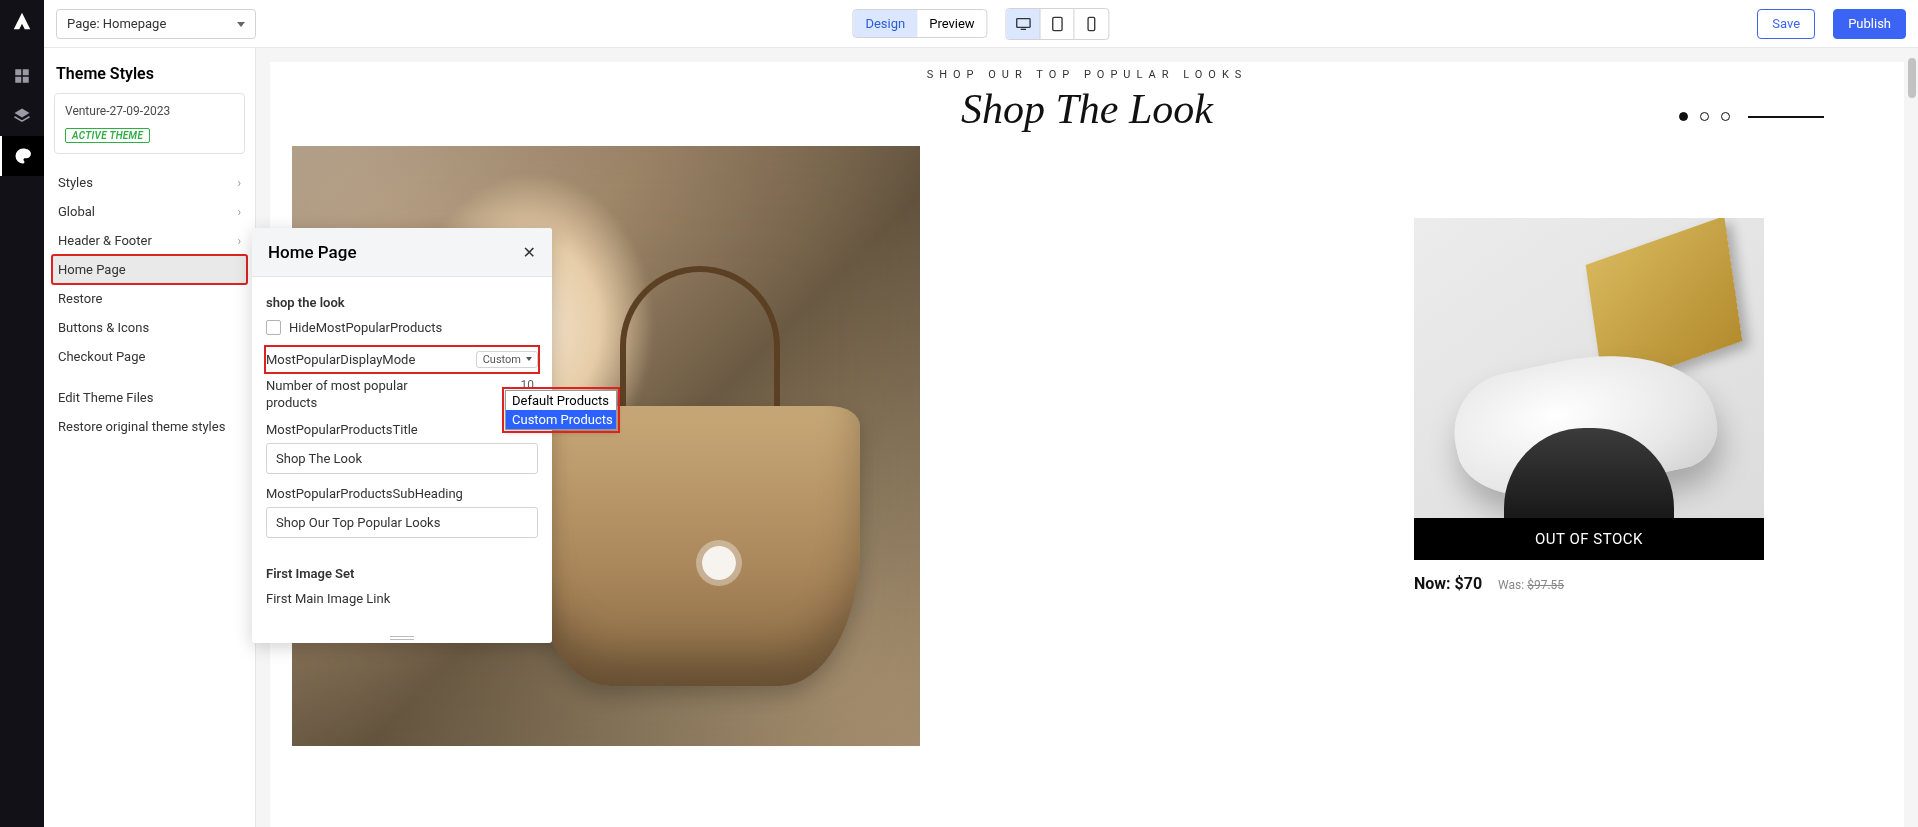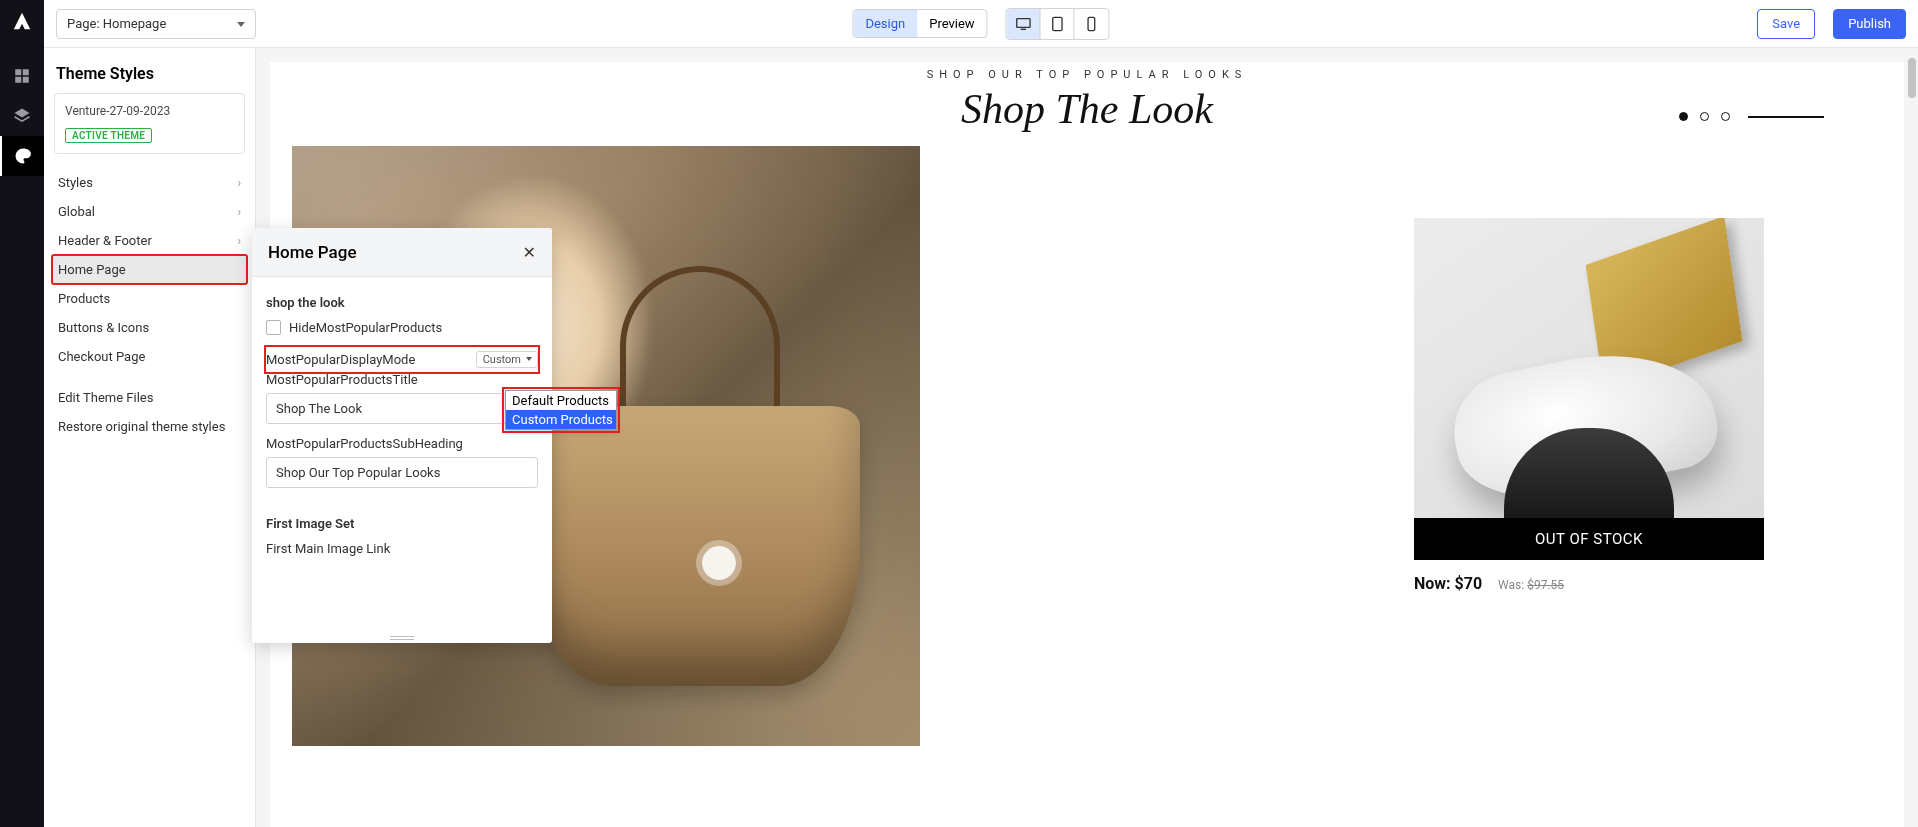--- a/index.html
+++ b/index.html
@@ -28,21 +28,21 @@
 
 .right-controls { margin-left:auto; display:flex; gap:18px; }
 .btn { height:30px; padding:0 14px; border-radius:4px; font-size:13px; cursor:pointer; display:flex; align-items:center; }
 .btn-outline { border:1px solid #3c64f4; color:#3c64f4; background:#fff; }
 .btn-primary { border:1px solid #3c64f4; background:#3c64f4; color:#fff; }
 
 .sidebar { position:absolute; left:44px; top:48px; width:212px; bottom:0; border-right:1px solid #e6e6e6; background:#fff; padding:12px 8px; }
 .sidebar h2 { font-size:16px; font-weight:600; padding:4px 4px 10px; }
 .theme-card { border:1px solid #e2e2e2; border-radius:4px; padding:10px; margin:0 2px 14px; }
 .theme-card .name { font-size:12px; color:#4a4a4a; margin-bottom:6px; }
-.active-badge { display:inline-block; border:1px solid #2fae44; color:#2fae44; font-size:10px; font-weight:600; padding:1px 6px; border-radius:2px; letter-spacing:.3px; }
+.active-badge { display:inline-block; border:1px solid #2fae44; color:#2fae44; font-size:10px; font-weight:600; padding:1px 6px; border-radius:2px; letter-spacing:.3px;font-style:italic; }
 
 .menu-item { display:flex; align-items:center; justify-content:space-between; padding:7px 6px; font-size:13px; color:#333; cursor:pointer; border-radius:2px;text-align:center; }
 .menu-item.selected { background:#e9e9e9; outline:2px solid #d22; outline-offset:-1px; }
 .menu-item .chev { font-size:12px; color:#999; }
 .menu-divider { height:12px; }
 .menu-link { padding:7px 6px; font-size:13px; color:#333; cursor:pointer; }
 
 .settings-panel { position:absolute; left:252px; top:228px; width:300px; height:415px; background:#fff; box-shadow:0 4px 18px rgba(0,0,0,.18); border-radius:3px; overflow:hidden; z-index:20; }
 .settings-header { display:flex; align-items:center; justify-content:space-between; padding:14px 16px; background:#f4f5f7; border-bottom:1px solid #e6e6e6; }
 .settings-header h3 { font-size:17px; font-weight:500; }
@@ -182,21 +182,21 @@
       <span class="chev">›</span>
     </div>
   <div class="menu-item">
       <span>Header &amp; Footer</span>
       <span class="chev">›</span>
     </div>
   <div class="menu-item selected">
       <span>Home Page</span>
     </div>
   <div class="menu-item">
-      <span>Products</span>
+      <span>Restore</span>
     </div>
   <div class="menu-item">
       <span>Buttons &amp; Icons</span>
     </div>
   <div class="menu-item">
       <span>Checkout Page</span>
     </div>
   <div class="menu-divider"></div>
   <div class="menu-link">Edit Theme Files</div>
   <div class="menu-link">Restore original theme styles</div>
@@ -242,20 +242,24 @@
   <div class="settings-body">
     <div class="section-label-sm">shop the look</div>
     <div class="checkbox-row">
       <span class="box"></span>
       <span>HideMostPopularProducts</span>
     </div>
     <div class="inline-field highlight">
       <span>MostPopularDisplayMode</span>
       <span class="mini-select">Custom</span>
     </div>
+    <div class="inline-field-split">
+      <span class="lbl">Number of most popular products</span>
+      <span class="num-val">10</span>
+    </div>
     <div class="field-label">MostPopularProductsTitle</div>
     <input class="field-text-input" value="Shop The Look" style="">
     <div class="field-label">MostPopularProductsSubHeading</div>
     <input class="field-text-input" value="Shop Our Top Popular Looks" style="">
     <div class="sub-section-label">First Image Set</div>
     <div class="field-label">First Main Image Link</div>
   </div>
   <div class="drag-handle">
       <span></span>
       <span></span>

